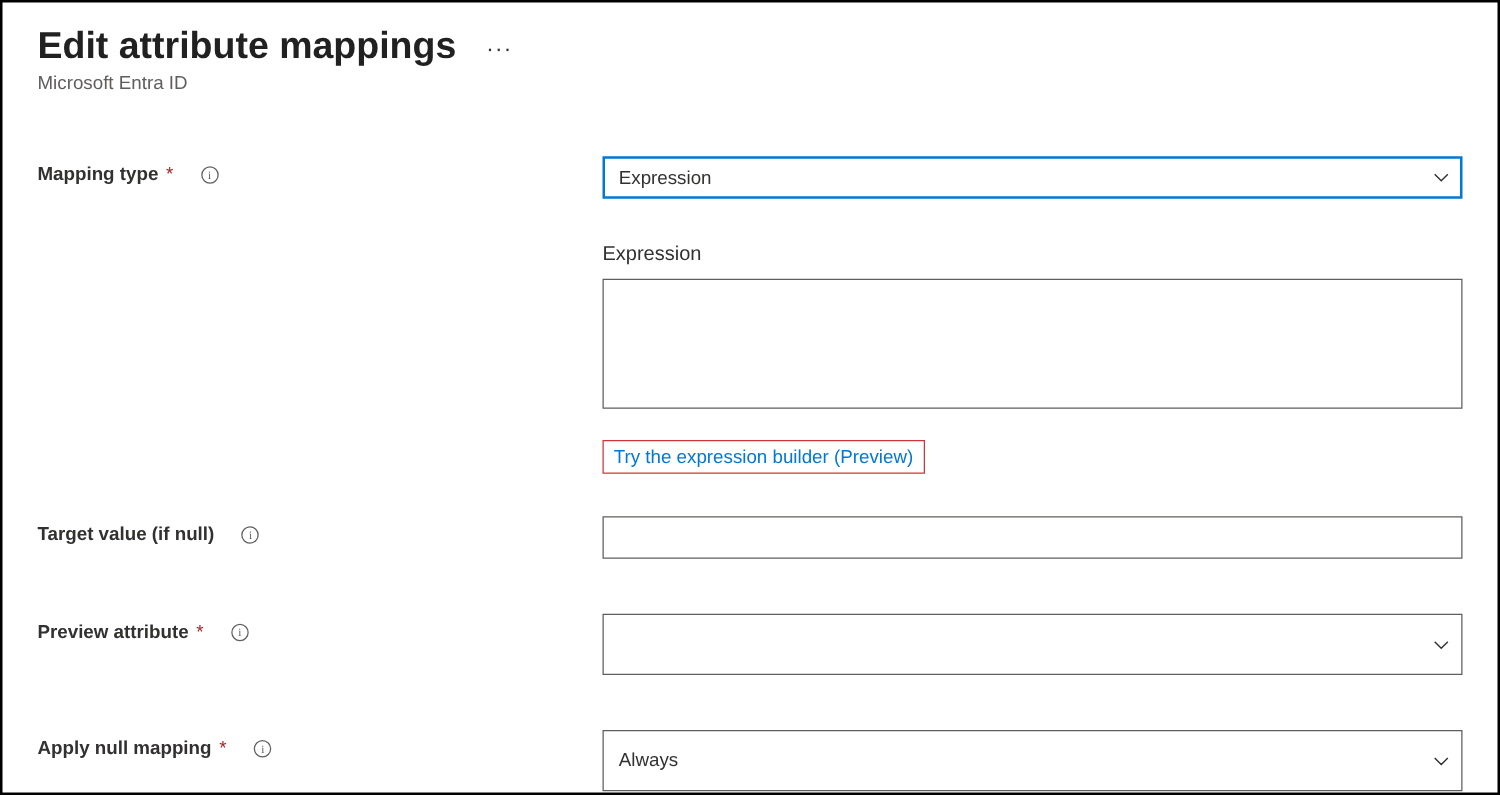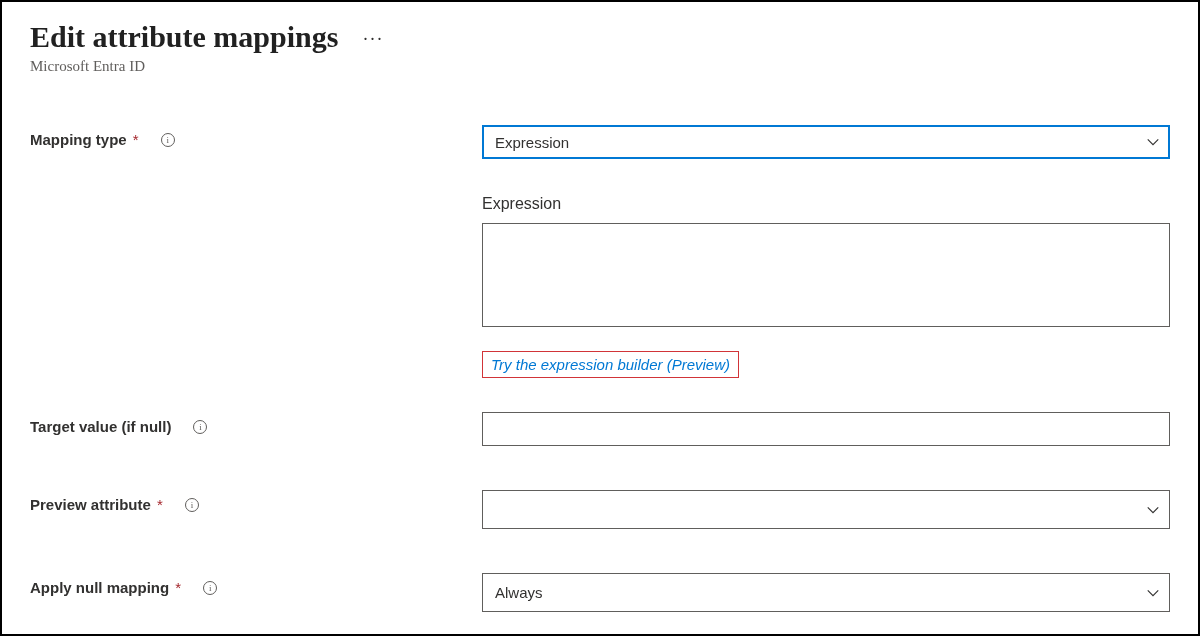--- a/index.html
+++ b/index.html
@@ -11,21 +11,20 @@
       font-family: "Segoe UI", -apple-system, BlinkMacSystemFont, sans-serif;
       background: #fff;
       width: 1200px;
       height: 636px;
       border: 2px solid #000;
       padding: 18px 28px;
       color: #323130;
     }
     .header {
       margin-bottom: 50px;
-      font-family: Liberation Serif, serif;
     }
     .title-row {
       display: flex;
       align-items: center;
       gap: 24px;
     }
     .page-title {
       font-size: 30px;
       font-weight: 600;
       color: #212121;
@@ -81,21 +80,21 @@
       font-family: Georgia, serif;
       cursor: pointer;
       margin-left: 4px;
     }
     .input-col {
       flex: 1;
       max-width: 690px;
     }
     .select-box {
       width: 100%;
-      height: 39px;
+      height: 49px;
       border: 1px solid #605e5c;
       padding: 0 34px 0 12px;
       font-size: 15px;
       font-family: inherit;
       color: #323130;
       background: #fff;
       appearance: none;
       position: relative;
       cursor: pointer;
       display: flex;
@@ -162,21 +161,20 @@
       margin-top: 20px;
     }
     .try-link {
       display: inline-block;
       color: #0078d4;
       font-size: 15px;
       text-decoration: none;
       border: 1.5px solid #d13438;
       padding: 4px 8px;
       cursor: pointer;
-      font-style: italic;
     }
     .form-row.last {
       margin-bottom: 0;
     }
   </style>
 </head>
 <body>
 
 <div class="header">
   <div class="title-row">

